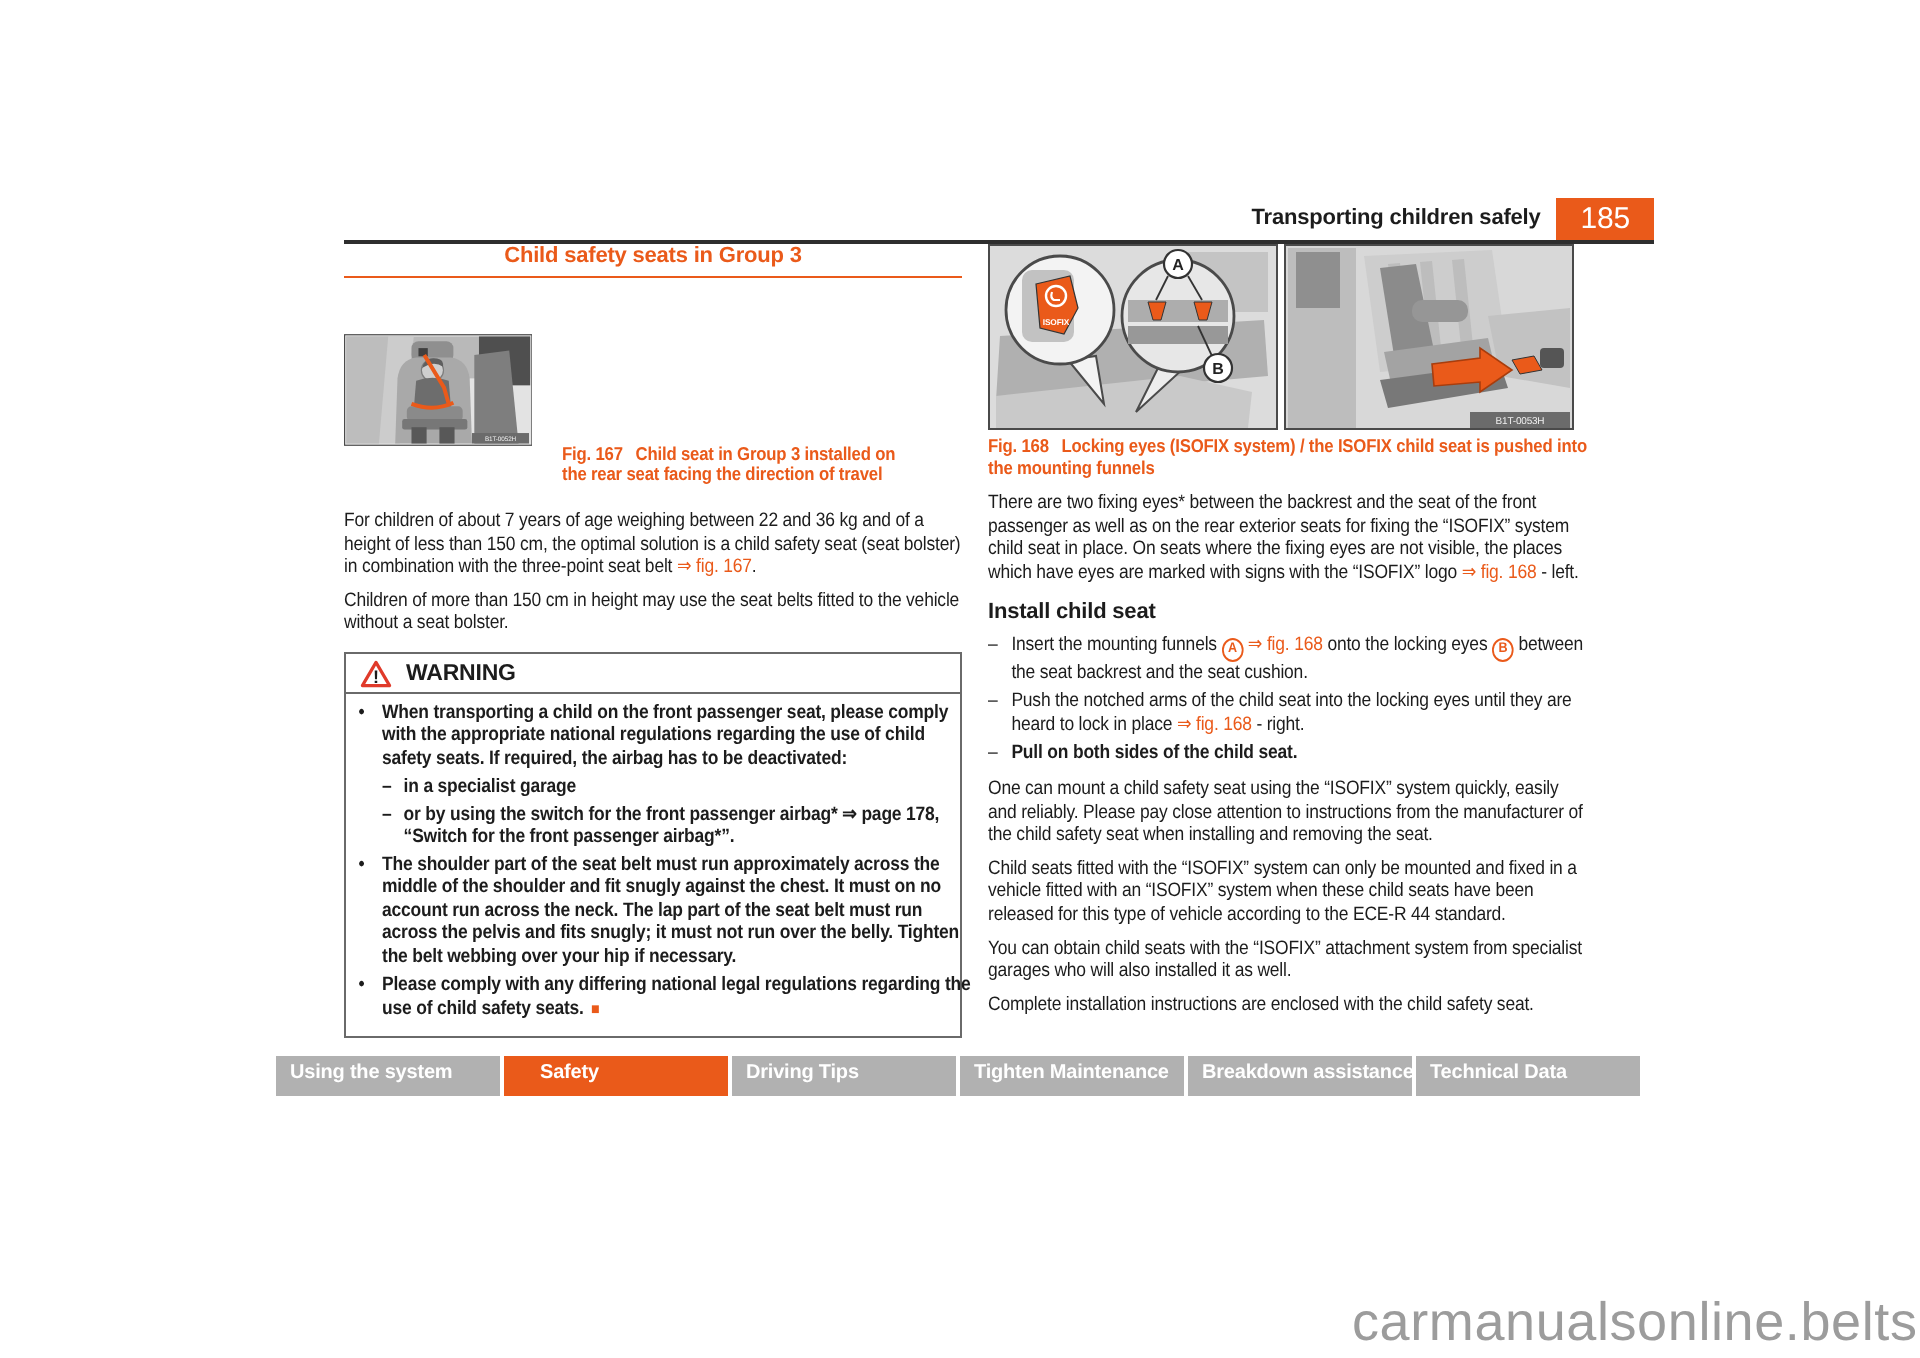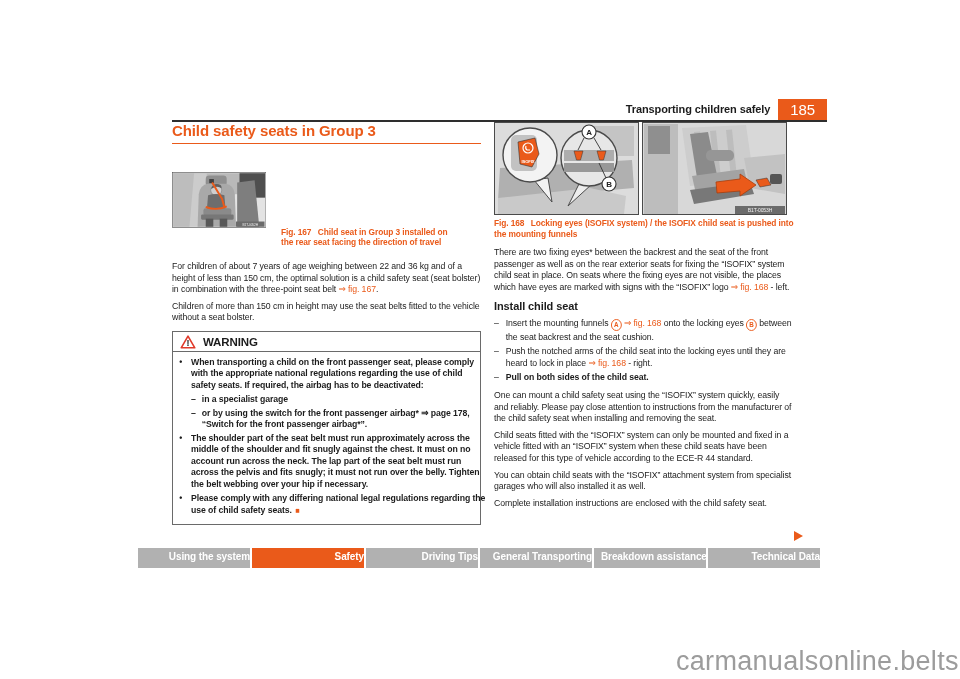--- a/index.html
+++ b/index.html
@@ -14,22 +14,22 @@
   
   .header{position:absolute;left:172px;top:99px;width:655px;display:flex;
     justify-content:flex-end;align-items:center;border-bottom:2px solid var(--rule);}
   .header-title{font-size:11px;font-weight:bold;margin:0 8px 2px 0;}
   .page-num{background:var(--accent);color:#fff;font-size:15px;font-weight:normal;
     padding:2px 12px 2px 12px;}
   
   .col{position:absolute;top:122px;}
   .col-left{left:172px;width:309px;}
   .col-right{left:494px;width:301px;}
-  h1{font-size:15px;font-weight:bold;color:var(--accent);margin:0 0 8px 0;
-     padding-bottom:4px;border-bottom:1px solid var(--accent);}
+  h1{font-size:11px;font-weight:bold;color:var(--accent);margin:0 0 8px 0;
+     padding-bottom:4px;border-bottom:1px solid var(--accent);text-align:center;}
   .cond{transform:scaleX(0.9);transform-origin:0 0;width:111.1%;}
   .bodytext{font-size:9.7px;line-height:11.6px;}
   p{margin:0 0 5px 0;}
   .xref{color:var(--accent);cursor:pointer;}
   .fig-row{display:flex;align-items:flex-end;gap:15px;margin:0 0 12px 0;}
   .caption{font-size:9.3px;font-weight:bold;color:var(--accent);line-height:10.6px;}
   .cap-label{margin-right:7px;}
   .fig-block{margin-bottom:6px;}
   .fig168-caption{margin:3px 0 7px 0;}
   
@@ -50,21 +50,21 @@
     line-height:10px;vertical-align:-1px;}
   
   .accent-fill{fill:var(--accent);}
   .accent-stroke{stroke:var(--accent);}
   .figimg{display:block;}
   
   .cont-arrow{position:absolute;left:794px;top:531px;width:0;height:0;
     border-left:9px solid var(--accent);border-top:5px solid transparent;
     border-bottom:5px solid transparent;}
   
-  .footer{position:absolute;left:138px;top:548px;display:flex;gap:2px;text-align:right;}
+  .footer{position:absolute;left:138px;top:528px;display:flex;gap:2px;}
   .tab{width:112px;height:20px;box-sizing:border-box;background:var(--tab_inactive);
     color:#fff;font-size:10px;font-weight:bold;padding:3px 0 0 7px;cursor:pointer;
     white-space:nowrap;overflow:hidden;}
   .tab.active{background:var(--accent);padding-left:18px;}
   
   .watermark{position:absolute;left:676px;top:646px;font-size:27px;color:var(--watermark);
     letter-spacing:0.3px;}
 </style>
 </head>
 <body>
@@ -216,18 +216,18 @@
   <p class="bodytext cond">You can obtain child seats with the “ISOFIX” attachment system from specialist garages who will also installed it as well.</p>
   <p class="bodytext cond">Complete installation instructions are enclosed with the child safety seat.</p>
 </div>
 
 <div class="cont-arrow"></div>
 
 <div class="footer">
   <div class="tab">Using the system</div>
   <div class="tab active">Safety</div>
   <div class="tab">Driving Tips</div>
-  <div class="tab">General Transporting</div>
+  <div class="tab">Tighten Maintenance</div>
   <div class="tab">Breakdown assistance</div>
   <div class="tab">Technical Data</div>
 </div>
 
 <div class="watermark">carmanualsonline.belts</div>
 
 </body></html>

